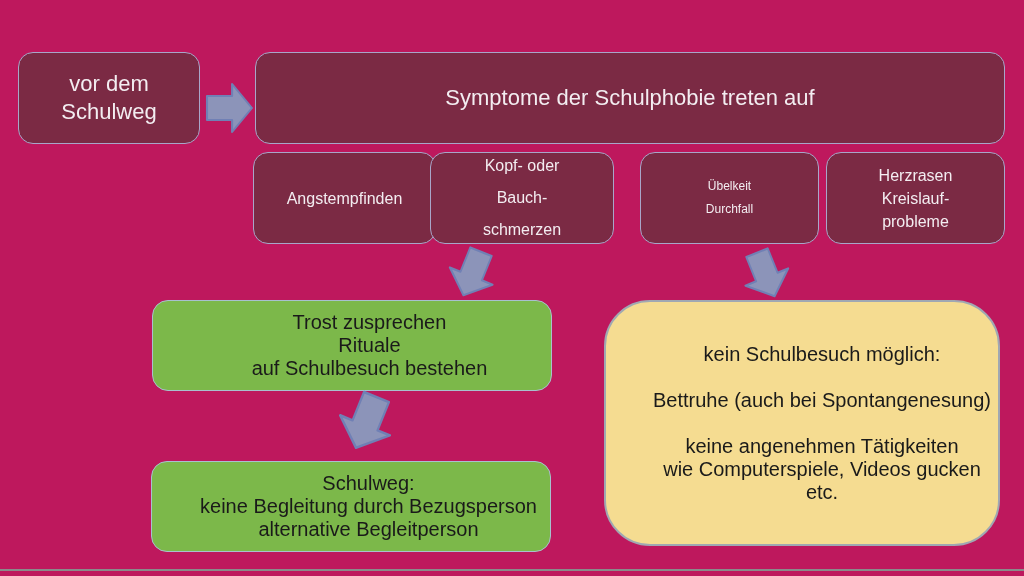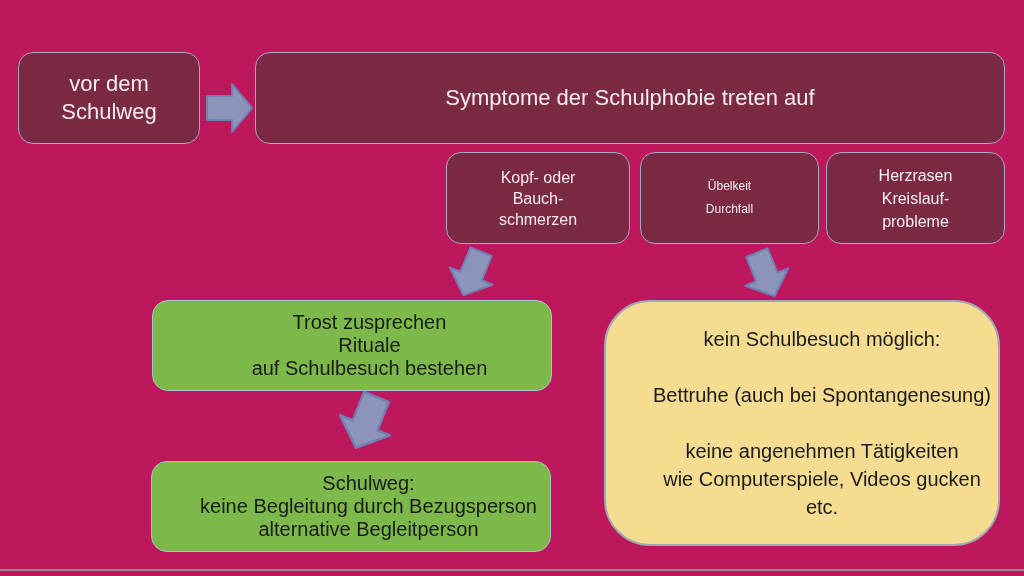--- a/index.html
+++ b/index.html
@@ -26,26 +26,26 @@
   }
   .yellow {
     background:var(--yellow,#f5dc91);
     color:var(--box-text-dark,#1a1a1a);
     border:2px solid var(--yellow-outline,#a0a8b2);
     border-radius:46px;
   }
   #trigger   { left:18px;  top:52px;  width:182px; height:92px; font-size:22px; line-height:28px; }
   #header    { left:255px; top:52px;  width:750px; height:92px; font-size:22px; }
   #s1 { left:253px; top:152px; width:183px; height:92px; font-size:16px; line-height:23px; }
-  #s2 { left:446px; top:152px; width:184px; height:92px; font-size:16px; line-height:21px; }
+  #s2 { left:430px; top:152px; width:184px; height:92px; font-size:16px; line-height:32px; }
   #s3 { left:640px; top:152px; width:179px; height:92px; font-size:12px; line-height:23px; }
   #s4 { left:826px; top:152px; width:179px; height:92px; font-size:16px; line-height:23px; }
   #g1 { left:152px; top:300px; width:400px; height:91px; font-size:20px; line-height:23px; }
   #g2 { left:151px; top:461px; width:400px; height:91px; font-size:20px; line-height:23px; }
-  #y1 { left:604px; top:300px; width:396px; height:246px; font-size:20px; line-height:28px;padding-left:40px; }
+  #y1 { left:604px; top:300px; width:396px; height:246px; font-size:20px; line-height:23px;padding-left:40px; }
 
   .arrow { position:absolute; }
   .arrow svg { display:block; width:100%; height:100%; overflow:visible; }
   .arrow polygon {
     fill:var(--arrow-fill,#8c94b9);
     stroke:var(--arrow-border,#7080b5);
     stroke-width:2; stroke-linejoin:round;
   }
   #arrow1 { left:207px; top:83px;  width:46px; height:50px; }
   #arrow2 { left:448px; top:250px; width:48px; height:48px; }
@@ -69,20 +69,21 @@
 Schulweg</div>
 
   <div class="arrow" id="arrow1">
     <svg viewBox="0 0 44 50" preserveAspectRatio="none" aria-hidden="true">
       <polygon points="0,13 24,13 24,1 43,25 24,49 24,37 0,37"></polygon>
     </svg>
   </div>
 
   <div class="node maroon" id="header">Symptome der Schulphobie treten auf</div>
 
+  <div class="node maroon" id="s1">Angstempfinden</div>
 
   <div class="node maroon" id="s2">Kopf- oder
 Bauch-
 schmerzen</div>
 
   <div class="node maroon" id="s3">Übelkeit
 Durchfall</div>
 
   <div class="node maroon" id="s4">Herzrasen
 Kreislauf-

